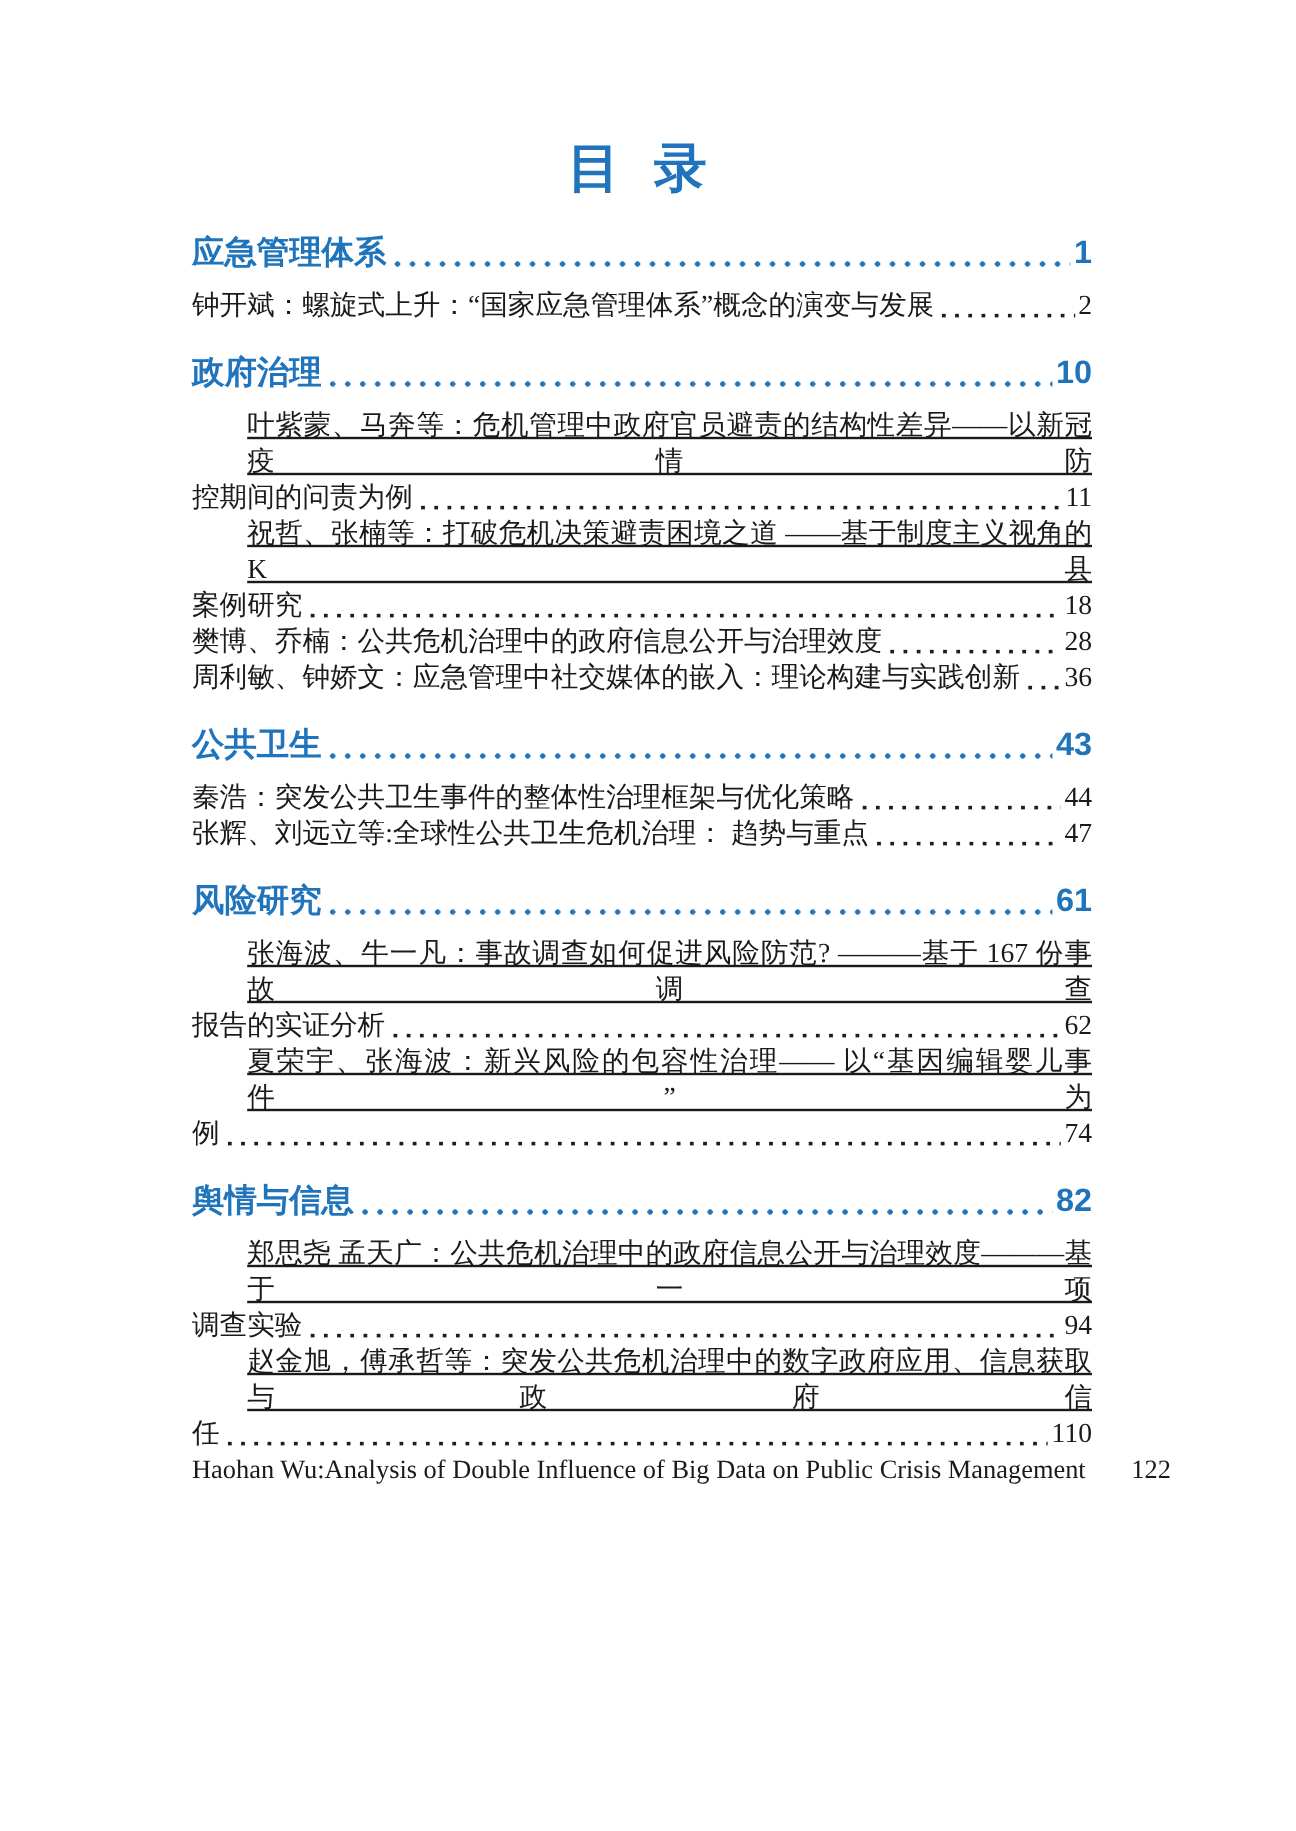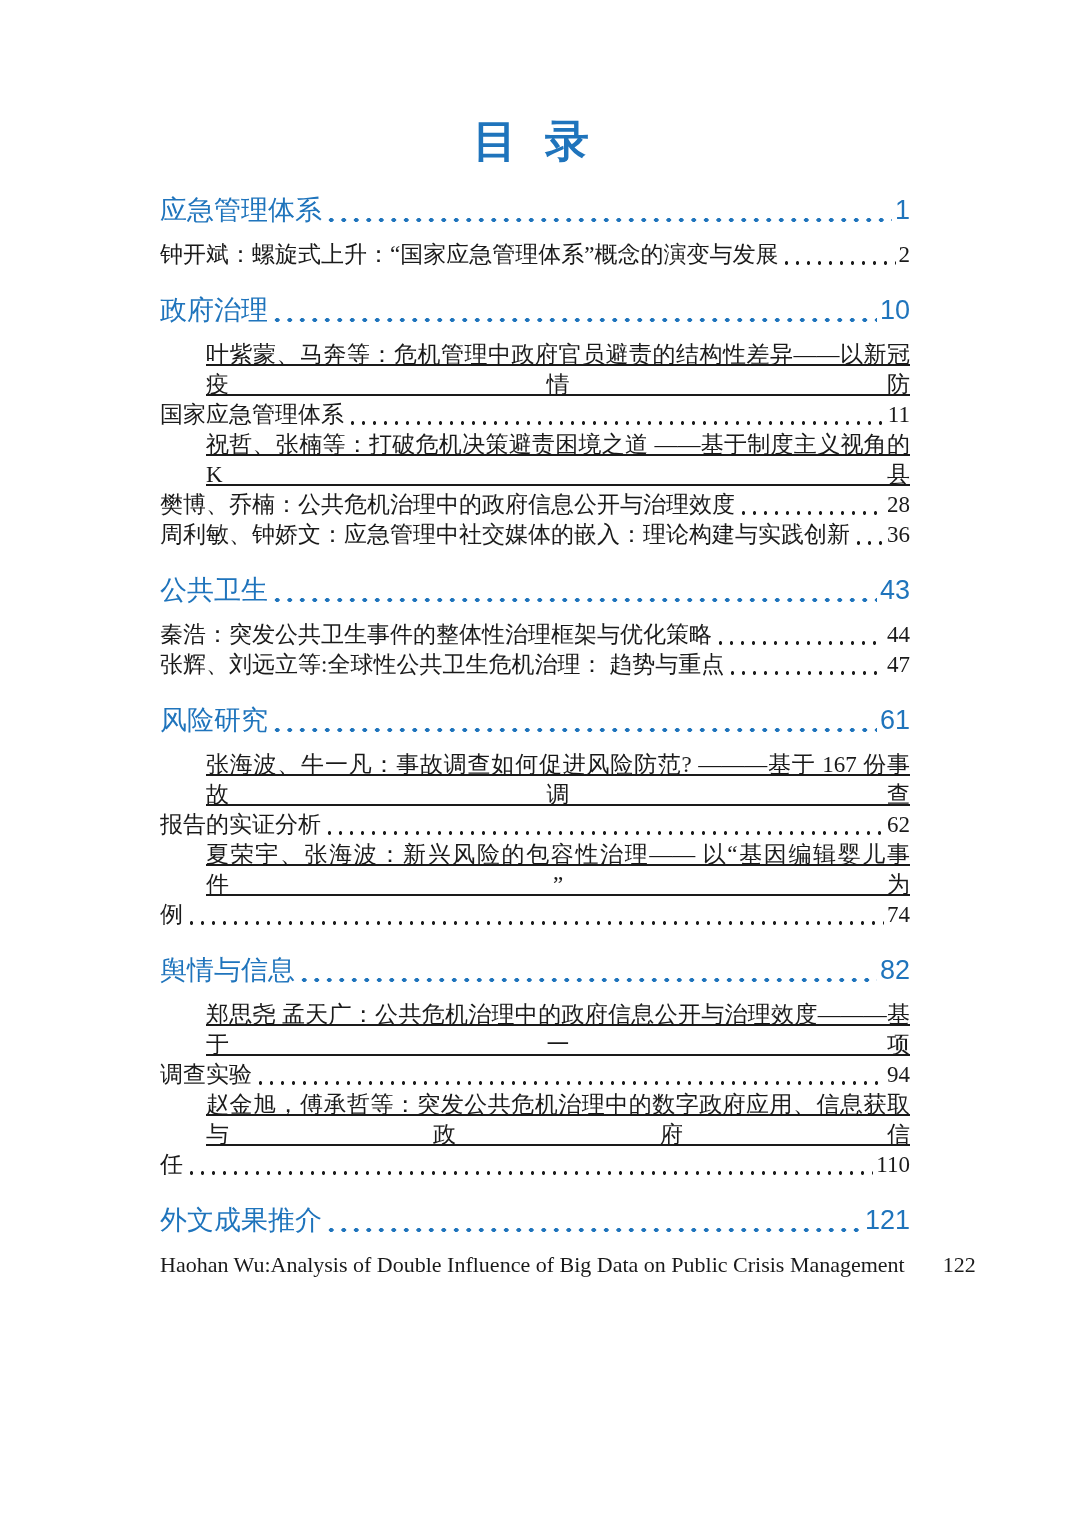--- a/index.html
+++ b/index.html
@@ -26,21 +26,21 @@
     font-size:44px;
     line-height:58px;
     letter-spacing:8px;
     margin:0 0 14px 0;
   }
   .sec-row{
     display:flex;
     align-items:baseline;
     color:var(--accent);
     font-family:"Liberation Sans", sans-serif;
-    font-weight:normal;
+    font-weight:bold;
     font-size:27px;
     line-height:34px;
     margin:23px 0 13px 0;
     white-space:nowrap;
   }
   .entry-row{
     display:flex;
     align-items:baseline;
     font-size:23px;
     line-height:30px;
@@ -95,25 +95,30 @@
     <span class="entry-page">2</span>
   </div>
 
   <div class="sec-row">
     <span>政府治理</span>
     <span class="lead lead-sec"></span>
     <span class="sec-page">10</span>
   </div>
   <div class="entry-fill">叶紫蒙、马奔等：危机管理中政府官员避责的结构性差异——以新冠疫情防</div>
   <div class="entry-row">
-    <span>国家应急管理体系</span>
+    <span>控期间的问责为例</span>
     <span class="lead lead-ent"></span>
     <span class="entry-page">11</span>
   </div>
   <div class="entry-fill">祝哲、张楠等：打破危机决策避责困境之道 ——基于制度主义视角的 K 县</div>
+  <div class="entry-row">
+    <span>案例研究</span>
+    <span class="lead lead-ent"></span>
+    <span class="entry-page">18</span>
+  </div>
   <div class="entry-row">
     <span>樊博、乔楠：公共危机治理中的政府信息公开与治理效度</span>
     <span class="lead lead-ent"></span>
     <span class="entry-page">28</span>
   </div>
   <div class="entry-row">
     <span>周利敏、钟娇文：应急管理中社交媒体的嵌入：理论构建与实践创新</span>
     <span class="lead lead-ent"></span>
     <span class="entry-page">36</span>
   </div>
@@ -163,24 +168,19 @@
     <span class="lead lead-ent"></span>
     <span class="entry-page">94</span>
   </div>
   <div class="entry-fill">赵金旭，傅承哲等：突发公共危机治理中的数字政府应用、信息获取与政府信</div>
   <div class="entry-row">
     <span>任</span>
     <span class="lead lead-ent"></span>
     <span class="entry-page">110</span>
   </div>
 
-  <div class="sec-row">
-    <span>外文成果推介</span>
-    <span class="lead lead-sec"></span>
-    <span class="sec-page">121</span>
-  </div>
   <div class="entry-row en">
     <span>Haohan Wu:Analysis of Double Influence of Big Data on Public Crisis Management</span>
     <span class="lead lead-ent"></span>
     <span class="entry-page">122</span>
   </div>
 
 </div>
 
 </body></html>

